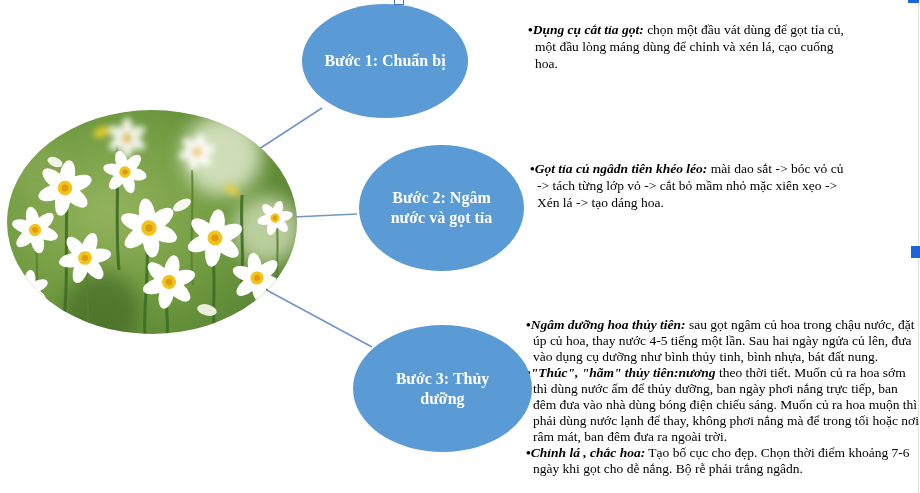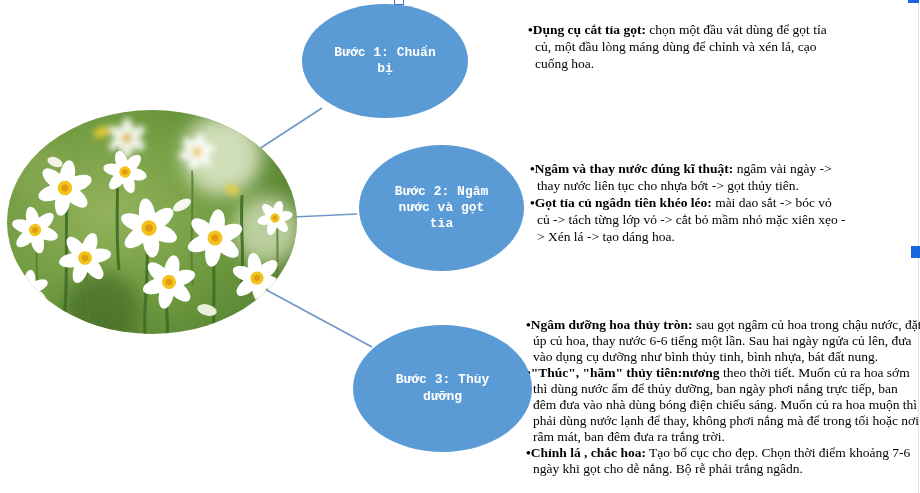--- a/index.html
+++ b/index.html
@@ -7,37 +7,37 @@
     position:relative;width:920px;height:493px;background:#ffffff;
     overflow:hidden;font-family:"Liberation Serif","DejaVu Serif",serif;
   }
   .connectors{position:absolute;left:0;top:0;width:920px;height:493px;z-index:1;}
   .photo{position:absolute;left:7px;top:110px;width:290px;height:224px;z-index:2;}
   .step-ellipse{
     position:absolute;border-radius:50%;background:#5B9BD5;z-index:3;
     display:flex;align-items:center;justify-content:center;
   }
   .step-ellipse .lbl{
-    font-family:Liberation Mono, monospace;
+    font-family:Liberation Serif, serif;
     font-weight:700;color:#ffffff;text-align:center;
-    font-size:13px;line-height:1.25;
+    font-size:16px;line-height:1.25;
   }
   .e1{left:302px;top:4px;width:166px;height:114px;}
   .e2{left:359px;top:145px;width:165px;height:126px;}
   .e3{left:353px;top:325px;width:179px;height:127px;}
   .e1 .lbl{width:124px;}
   .e2 .lbl{width:114px;}
   .e3 .lbl{width:112px;}
   .notes{position:absolute;color:#000;z-index:2;}
   .n1{left:528px;top:21px;width:318px;font-size:13.5px;line-height:17px;}
   .n2{left:530px;top:160px;width:317px;font-size:13.5px;line-height:17px;}
   .n3{left:526px;top:317px;width:396px;font-size:13.5px;line-height:16px;}
   .bullet{margin:0;padding-left:7px;text-indent:-7px;}
   .bullet .dot{font-weight:700;}
-  .bullet b{font-weight:700;}
+  .bullet b{font-weight:700;font-style:italic;}
   .handle-top{
     position:absolute;left:394px;top:-3px;width:10px;height:8px;
     background:#ffffff;border:1.6px solid #4472C4;z-index:4;box-sizing:border-box;
   }
   .marker-top-right{
     position:absolute;left:908px;top:0;width:11px;height:3px;background:#1766E0;z-index:4;
   }
   .marker-right{
     position:absolute;left:911px;top:246px;width:9px;height:12px;background:#1766E0;z-index:4;
   }
@@ -139,27 +139,26 @@
   </div>
   <div class="step-ellipse e3">
     <div class="lbl">Bước 3: Thủy dưỡng</div>
   </div>
 
   <div class="notes n1">
     <p class="bullet"><span class="dot">•</span><b>Dụng cụ cắt tỉa gọt:</b><span> chọn một đầu vát dùng để gọt tỉa củ, một đầu lòng máng dùng để chỉnh và xén lá, cạo cuống hoa.</span></p>
   </div>
 
   <div class="notes n2">
-    <p class="bullet"><span class="dot">•</span><b>Ngâm và thay nước đúng kĩ thuật:</b><span> ngâm vài ngày -&gt; thay nước liên tục cho nhựa bớt -&gt; gọt thủy tiên.</span></p>
     <p class="bullet"><span class="dot">•</span><b>Gọt tỉa củ ngâdn tiên khéo léo:</b><span> mài dao sắt -&gt; bóc vỏ củ -&gt; tách từng lớp vỏ -&gt; cắt bỏ mầm nhỏ mặc xiên xẹo -&gt; Xén lá -&gt; tạo dáng hoa.</span></p>
   </div>
 
   <div class="notes n3">
-    <p class="bullet"><span class="dot">•</span><b>Ngâm dưỡng hoa thủy tròn:</b><span> sau gọt ngâm củ hoa trong chậu nước, đặt úp củ hoa, thay nước 6-6 tiếng một lần. Sau hai ngày ngửa củ lên, đưa vào dụng cụ dưỡng như bình thủy tinh, bình nhựa, bát đất nung.</span></p>
-    <p class="bullet"><span class="dot">•</span><b>"Thúc", "hãm" thủy tiên:nương</b><span> theo thời tiết. Muốn củ ra hoa sớm thì dùng nước ấm để thủy dưỡng, ban ngày phơi nắng trực tiếp, ban đêm đưa vào nhà dùng bóng điện chiếu sáng. Muốn củ ra hoa muộn thì phải dùng nước lạnh để thay, không phơi nắng mà để trong tối hoặc nơi râm mát, ban đêm đưa ra trắng trời.</span></p>
+    <p class="bullet"><span class="dot">•</span><b>Ngâm dưỡng hoa thủy tiên:</b><span> sau gọt ngâm củ hoa trong chậu nước, đặt úp củ hoa, thay nước 4-5 tiếng một lần. Sau hai ngày ngửa củ lên, đưa vào dụng cụ dưỡng như bình thủy tinh, bình nhựa, bát đất nung.</span></p>
+    <p class="bullet"><span class="dot">•</span><b>"Thúc", "hãm" thủy tiên:nương</b><span> theo thời tiết. Muốn củ ra hoa sớm thì dùng nước ấm để thủy dưỡng, ban ngày phơi nắng trực tiếp, ban đêm đưa vào nhà dùng bóng điện chiếu sáng. Muốn củ ra hoa muộn thì phải dùng nước lạnh để thay, không phơi nắng mà để trong tối hoặc nơi râm mát, ban đêm đưa ra ngoài trời.</span></p>
     <p class="bullet"><span class="dot">•</span><b>Chỉnh lá , chắc hoa:</b><span> Tạo bố cục cho đẹp. Chọn thời điểm khoảng 7-6 ngày khi gọt cho dễ nắng. Bộ rễ phải trắng ngâdn.</span></p>
   </div>
 
   <div class="handle-top"></div>
   <div class="marker-top-right"></div>
   <div class="marker-right"></div>
   <div class="edge-line"></div>
 
 </div>
 

